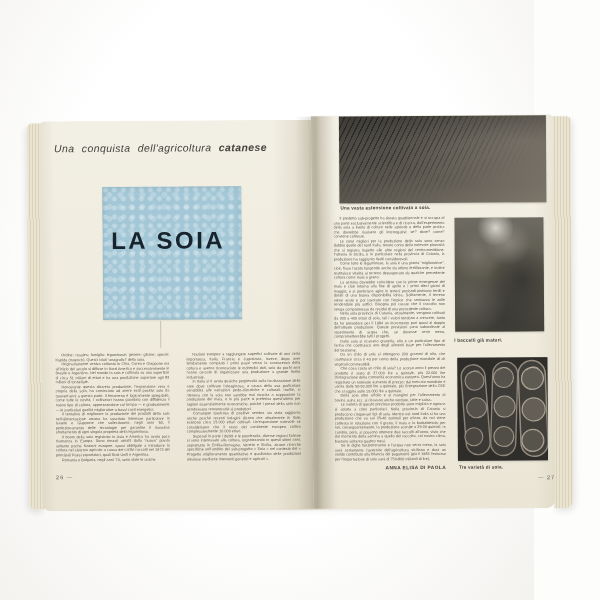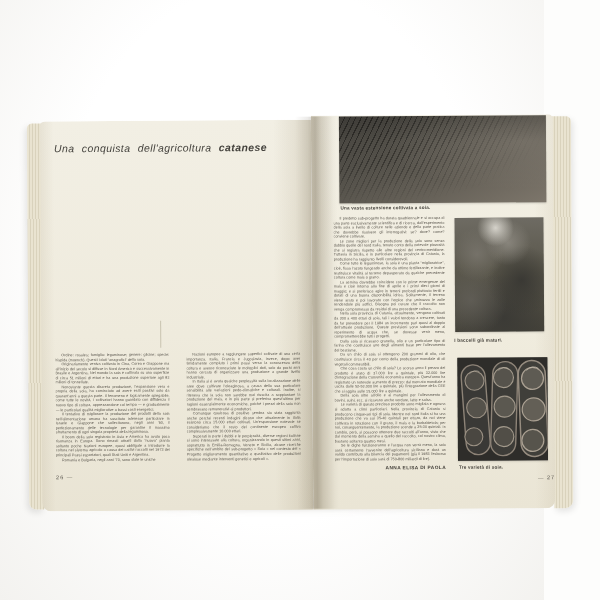--- a/index.html
+++ b/index.html
@@ -1,18 +1,18 @@
 <!DOCTYPE html>
 <html><head>
 <meta charset="utf-8">
 <style>
   html,body{margin:0;padding:0;}
   body{width:600px;height:600px;overflow:hidden;background:#fdfdfc;font-family:"Liberation Sans",sans-serif;}
   .stage{position:relative;width:534px;height:600px;
-    background:radial-gradient(ellipse at 50% 42%, #ffffff 55%, #f3f2ef 100%);padding-left:10px;}
+    background:radial-gradient(ellipse at 50% 42%, #ffffff 55%, #f3f2ef 100%);}
   .tilt{position:absolute;inset:0;transform:rotate(-0.35deg);}
 
   
   .mag-shadow{position:absolute;left:36px;top:496px;width:524px;height:16px;
     background:radial-gradient(ellipse at 50% 50%, rgba(90,80,60,0.28) 0%, rgba(90,80,60,0) 70%);
     filter:blur(3px);}
   .edge-strip{position:absolute;background:repeating-linear-gradient(90deg,#e9e3d0 0 2px,#d9d2bc 2px 3px);}
   .edge-left{left:28px;top:122px;width:15px;height:386px;border-radius:5px 0 0 7px;
     box-shadow:-2px 3px 6px rgba(0,0,0,0.10);}
   .edge-right{left:553px;top:118px;width:19px;height:392px;border-radius:0 5px 8px 0;
@@ -88,20 +88,23 @@
   <div class="tilt">
 
     <div class="mag-shadow"></div>
     <div class="edge-strip edge-left"></div>
     <div class="edge-strip edge-right"></div>
 
     <div class="page page-left"></div>
 
     <div class="kicker"><span>Una conquista dell'agricoltura</span>&nbsp;<b>catanese</b></div>
 
+    <div class="soia-box">
+      <div class="soia-title">LA SOIA</div>
+    </div>
     <div class="crease"></div>
 
     <div class="cols smalltext">
       <div class="col">
         <p>Ordine: rosales; famiglia: leguminose; genere: glicine; specie: hispida (moench). Questi i dati “anagrafici” della soia.</p>
         <p>Originariamente veniva coltivata in Cina, Corea e Giappone ma all'inizio del secolo si diffuse in Nord America e successivamente in Brasile e Argentina. Nel mondo la soia è coltivata su una superficie di circa 51 milioni di ettari e ha una produzione superiore agli 83 milioni di tonnellate.</p>
         <p>Nonostante questa discreta produzione, l'espansione vera e propria della soia, ha cominciato ad avere esiti positivi solo da quarant'anni a questa parte. Il fenomeno è logicamente spiegabile, come tutte le novità, i coltivatori hanno guardato con diffidenza il nuovo tipo di coltura, apprezzandone col tempo — e gradualmente — le particolari qualità migliorative a bassi costi energetici.</p>
         <p>Il tentativo di migliorare la produzione dei prodotti della soia nell'alimentazione umana ha suscitato interesse particolare in Israele e Giappone che sollecitarono, negli anni '60, il perfezionamento delle tecnologie per garantire il massimo sfruttamento di ogni singola proprietà della leguminosa.</p>
         <p>Il boom della soia registrato in Asia e America ha avuto poca risonanza in Europa. Sono rimasti attratti dalla “nuova” pianta soltanto poche Nazioni europee, quasi obbligate a introdurre la coltura nel sistema agricolo a causa dei cattivi raccolti nel 1973 dei principali Paesi esportatori, quali Stati Uniti e Argentina.</p>
         <p>Romania e Bulgaria, negli anni '70, sono state le uniche</p>

